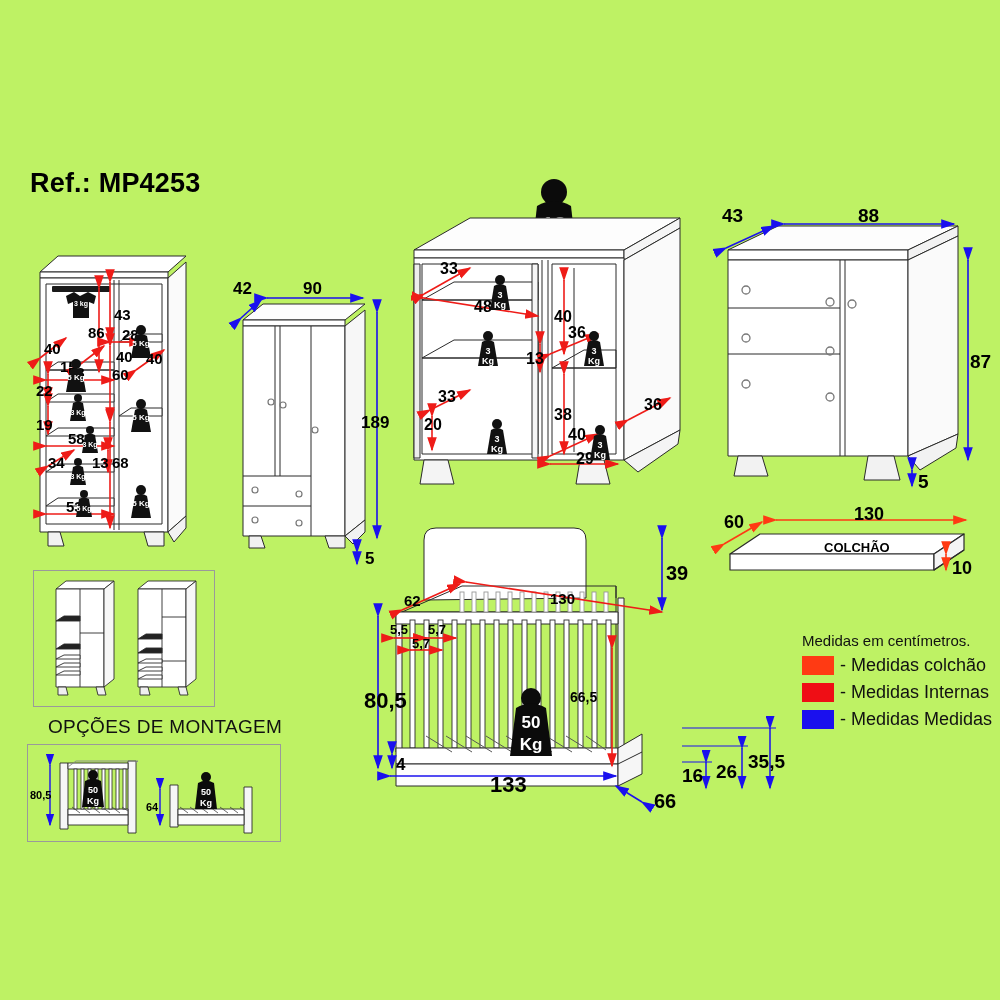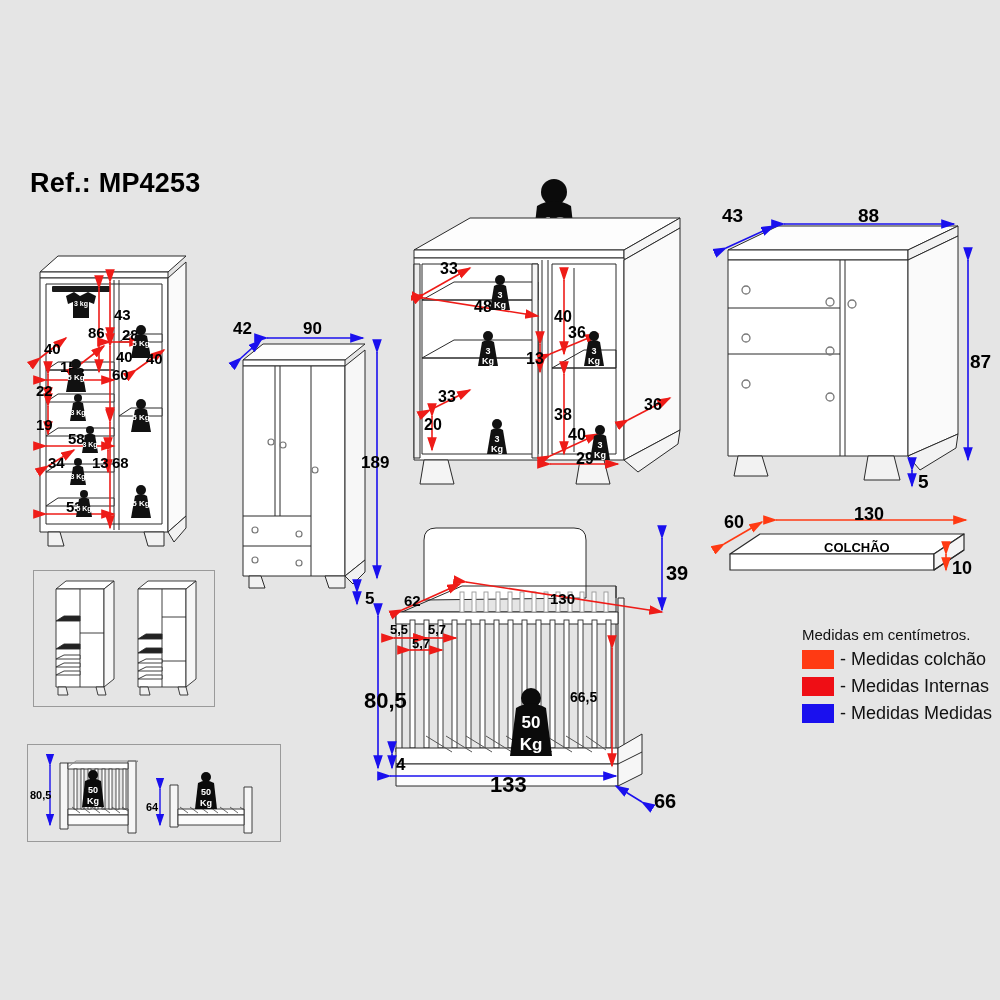--- a/index.html
+++ b/index.html
@@ -4,21 +4,21 @@
 <style>
   html, body {
     margin: 0;
     padding: 0;
     background: #ffffff;
   }
   #page {
     position: relative;
     width: 1000px;
     height: 1000px;
-    background: #e5e5e5;
+    background: #bef264;
     font-family: "Liberation Sans", sans-serif;
     overflow: hidden;
   }
   .abs { position: absolute; }
 
   
   #ref-title {
     left: 30px; top: 168px;
     font-size: 27px;
     font-weight: bold;
@@ -90,21 +90,21 @@
   }
   #warn-line2 {
     font-size: 15px;
     font-weight: bold;
     color: #e3262b;
     line-height: 19px;
   }
   #units-note {
     font-size: 15px;
     color: #111;
-    margin-top: 1px;
+    margin-top: 7px;
     white-space: nowrap;
   }
   .legend-row {
     display: flex;
     align-items: center;
     margin-top: 6px;
   }
   .sw {
     width: 32px; height: 19px;
     flex: 0 0 auto;
@@ -268,21 +268,21 @@
         <text class="wt-num" x="123" y="170" font-size="8">5 Kg</text>
       </g>
       <g>
         <circle cx="123" cy="240" r="5" fill="#111"></circle>
         <path d="M117,246 q6,-4 12,0 l4,22 l-20,0 z" fill="#111"></path>
         <text class="wt-num" x="123" y="256" font-size="8">5 Kg</text>
       </g>
     </svg>
   </div>
 
-  <div class="abs" style="left:225px; top:272px;margin-top:40px;">
+  <div class="abs" style="left:225px; top:272px;">
     <svg width="175" height="295" viewBox="0 0 175 295">
       <g stroke="#2a2a2a" fill="#ffffff" stroke-width="1" stroke-linejoin="round">
 
         <path d="M18,48 L38,32 L140,32 L120,48 Z" fill="#fdfdfd"></path>
         <path d="M18,48 L120,48 L120,54 L18,54 Z"></path>
 
         <path d="M18,54 L18,264 L120,264 L120,54 Z"></path>
 
         <path d="M120,54 L140,38 L140,248 L120,264 Z" fill="#f7f7f7"></path>
 
@@ -595,20 +595,39 @@
         <text x="46" y="136" font-size="13">5,7</text>
         <text x="204" y="190" font-size="14">66,5</text>
         <text x="-2" y="196" font-size="22">80,5</text>
         <text x="30" y="258" font-size="17">4</text>
         <text x="124" y="280" font-size="22">133</text>
         <text x="288" y="296" font-size="20">66</text>
       </g>
     </svg>
   </div>
 
+  <div class="abs" style="left:672px; top:700px;">
+    <svg width="115" height="110" viewBox="0 0 115 110">
+      <g stroke="#1a10ee" stroke-width="1.5" marker-start="url(#ar-blue-s)" marker-end="url(#ar-blue)">
+        <line x1="34" y1="62" x2="34" y2="88"></line>
+        <line x1="70" y1="48" x2="70" y2="88"></line>
+        <line x1="98" y1="28" x2="98" y2="88"></line>
+      </g>
+      <g stroke="#1a10ee" stroke-width="1" fill="none">
+        <line x1="10" y1="62" x2="40" y2="62"></line>
+        <line x1="10" y1="46" x2="76" y2="46"></line>
+        <line x1="10" y1="28" x2="104" y2="28"></line>
+      </g>
+      <g class="dim" font-size="19">
+        <text x="10" y="82">16</text>
+        <text x="44" y="78">26</text>
+        <text x="76" y="68">35,5</text>
+      </g>
+    </svg>
+  </div>
 
   <div class="abs panel-box" style="left:33px; top:570px; width:180px; height:135px;">
     <svg width="180" height="135" viewBox="0 0 180 135">
 
       <g stroke="#2a2a2a" fill="#ffffff" stroke-width="0.9" stroke-linejoin="round">
         <path d="M22,18 L32,10 L80,10 L70,18 Z"></path>
         <path d="M22,18 L70,18 L70,116 L22,116 Z"></path>
         <path d="M70,18 L80,10 L80,108 L70,116 Z" fill="#f7f7f7"></path>
         <path d="M46,18 L46,116"></path>
         <path d="M22,50 L30,45 L46,45 L46,50 Z" fill="#232323"></path>
@@ -632,20 +651,21 @@
         <path d="M128,90 L152,90"></path>
         <path d="M104,92 L112,88 L128,88 L128,92 Z"></path>
         <path d="M104,100 L112,96 L128,96 L128,100 Z"></path>
         <path d="M104,108 L112,104 L128,104 L128,108 Z"></path>
         <path d="M106,116 L106,124 L116,124 L114,116 Z" fill="#efefef"></path>
         <path d="M144,116 L146,124 L154,124 L152,116 Z" fill="#efefef"></path>
       </g>
     </svg>
   </div>
 
+  <div class="abs" id="opcoes-label">OPÇÕES DE MONTAGEM</div>
 
   <div class="abs panel-box" style="left:27px; top:744px; width:252px; height:96px;">
     <svg width="252" height="96" viewBox="0 0 252 96">
 
       <g stroke="#2a2a2a" fill="#ffffff" stroke-width="0.9" stroke-linejoin="round">
         <path d="M32,18 L32,84 L40,84 L40,18 Z" fill="#f6f6f6"></path>
         <path d="M100,16 L100,88 L108,88 L108,16 Z" fill="#f6f6f6"></path>
         <path d="M40,18 L100,18 L100,24 L40,24 Z"></path>
         <path d="M40,64 L100,64 L100,70 L40,70 Z"></path>
         <path d="M40,70 L100,70 L100,80 L40,80 Z" fill="#fcfcfc"></path>

